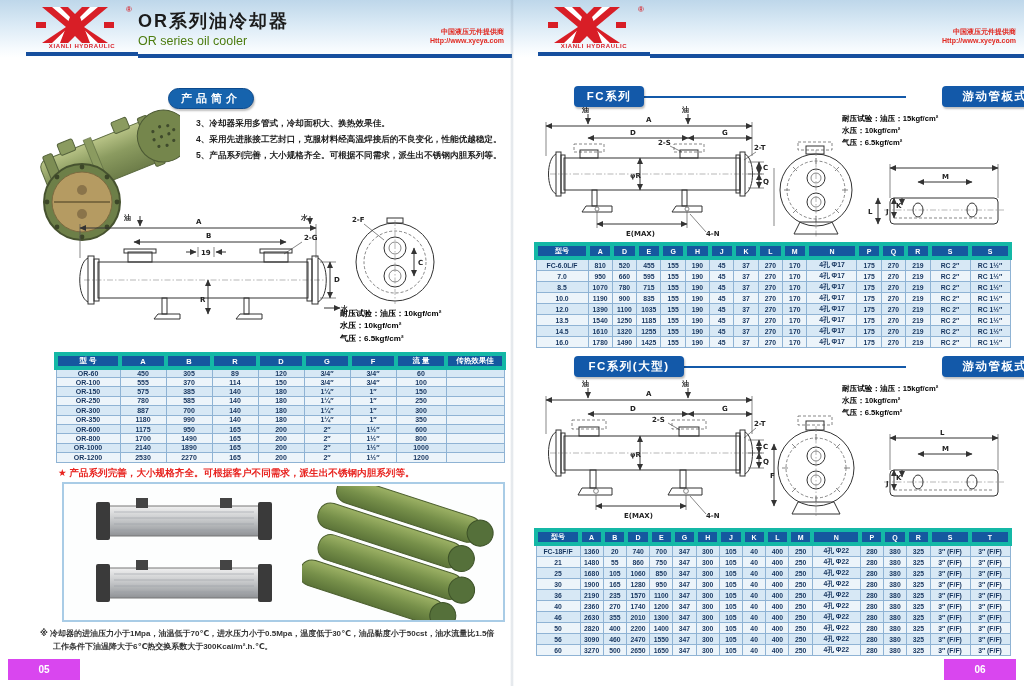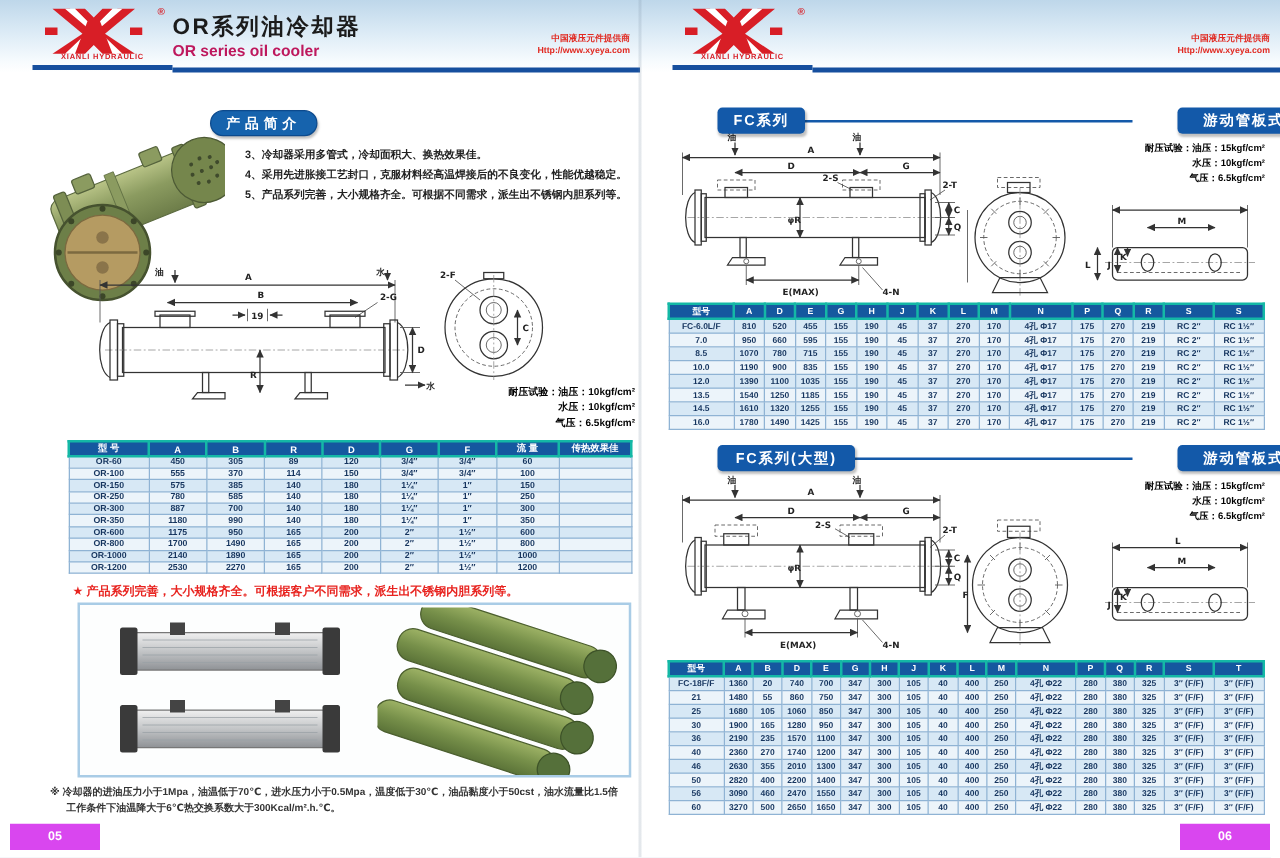--- a/index.html
+++ b/index.html
@@ -14,40 +14,40 @@
   .hdr-band { position:absolute; left:0; top:0; width:512px; height:58px;
               background:linear-gradient(180deg,#bed7ea 0%,#dcebf6 45%,#f7fbfe 85%,#ffffff 100%); }
   .logo-block { position:absolute; left:26px; top:3px; width:112px; height:54px; }
   .logo-mark { position:absolute; left:10px; top:2px; }
   .logo-reg { position:absolute; right:6px; top:2px; font-size:8px; color:#d81e26; font-weight:bold; }
   .logo-text { position:absolute; left:0; top:40px; width:112px; text-align:center; font-size:6px;
                font-weight:bold; color:#d81e26; letter-spacing:.6px; }
   .logo-bar { position:absolute; left:0; top:49px; width:112px; height:4px; background:#164f9e; }
   .title-block { position:absolute; left:138px; top:9px; }
   .title-cn { font-size:18px; font-weight:bold; color:#1b1b1b; letter-spacing:2px; }
-  .title-en { font-size:12.5px; font-weight:bold; color:#be185d; margin-top:1px; }
+  .title-en { font-size:12.5px; font-weight:normal; color:#4d7c0f; margin-top:1px; }
   .title-rule { position:absolute; left:138px; top:54px; width:374px; height:3.5px; background:#164f9e; }
   .supplier { position:absolute; right:8px; top:27px; width:120px; text-align:right;
               color:#e12a22; font-weight:bold; font-size:7px; line-height:1.35; }
 
   
   .intro-badge { position:absolute; left:168px; top:88px; width:86px; height:21px; background:#1663ad;
                  border:1.5px solid #0c4a8d; border-radius:11px; color:#fff; font-weight:bold; font-size:11px;
                  letter-spacing:4px; display:flex; align-items:center; justify-content:center;
                  box-shadow:1px 2px 2px rgba(0,0,0,.25); }
   .product-photo { position:absolute; left:28px; top:94px; }
   .intro-list { position:absolute; left:196px; top:117px; width:314px; }
   .intro-list .list-item { font-size:8.6px; font-weight:bold; color:#222; line-height:1.6;
                            margin-bottom:2px; padding-left:14px; text-indent:-14px; }
   .or-drawing { position:absolute; left:58px; top:210px; }
   .or-endview { position:absolute; left:350px; top:212px; }
-  .pressure { color:#000; font-weight:bold; font-size:8px; line-height:1.55; text-align:right; }
+  .pressure { color:#000; font-weight:bold; font-size:8px; line-height:1.55; }
   .pressure-or { position:absolute; left:340px; top:308px; width:168px; }
   .data-table { border-collapse:collapse; table-layout:fixed; background:#fff; }
-  .data-table th { background:#15589f; color:#fff; font-weight:bold; border:2px solid #14b8a6; }
+  .data-table th { background:#15589f; color:#fff; font-weight:bold; border:4px solid #14b8a6; }
   .data-table td { color:#15345e; font-weight:bold; text-align:center; border:1px solid #8fb3d4; }
   .data-table tbody tr:nth-child(odd)  td { background:#d7e8f5; }
   .data-table tbody tr:nth-child(even) td { background:#ecf4fa; }
   .or-table { position:absolute; left:54px; top:352px; width:452px; font-size:7px;
               border:1px solid #3a6ea5; }
   .or-table th { font-size:7.5px; height:11px; }
   .or-table td { height:9.4px; }
   .or-table th:nth-child(1){width:64px;} .or-table th:nth-child(8){width:50px;} .or-table th:nth-child(9){width:58px;}
   .star-note { position:absolute; left:58px; top:467px; width:448px; color:#e8231f; font-weight:bold; font-size:9.6px; }
   .photo-box { position:absolute; left:62px; top:482px; width:443px; height:140px; border:2px solid #a9cce6; background:#fdfefe; }

